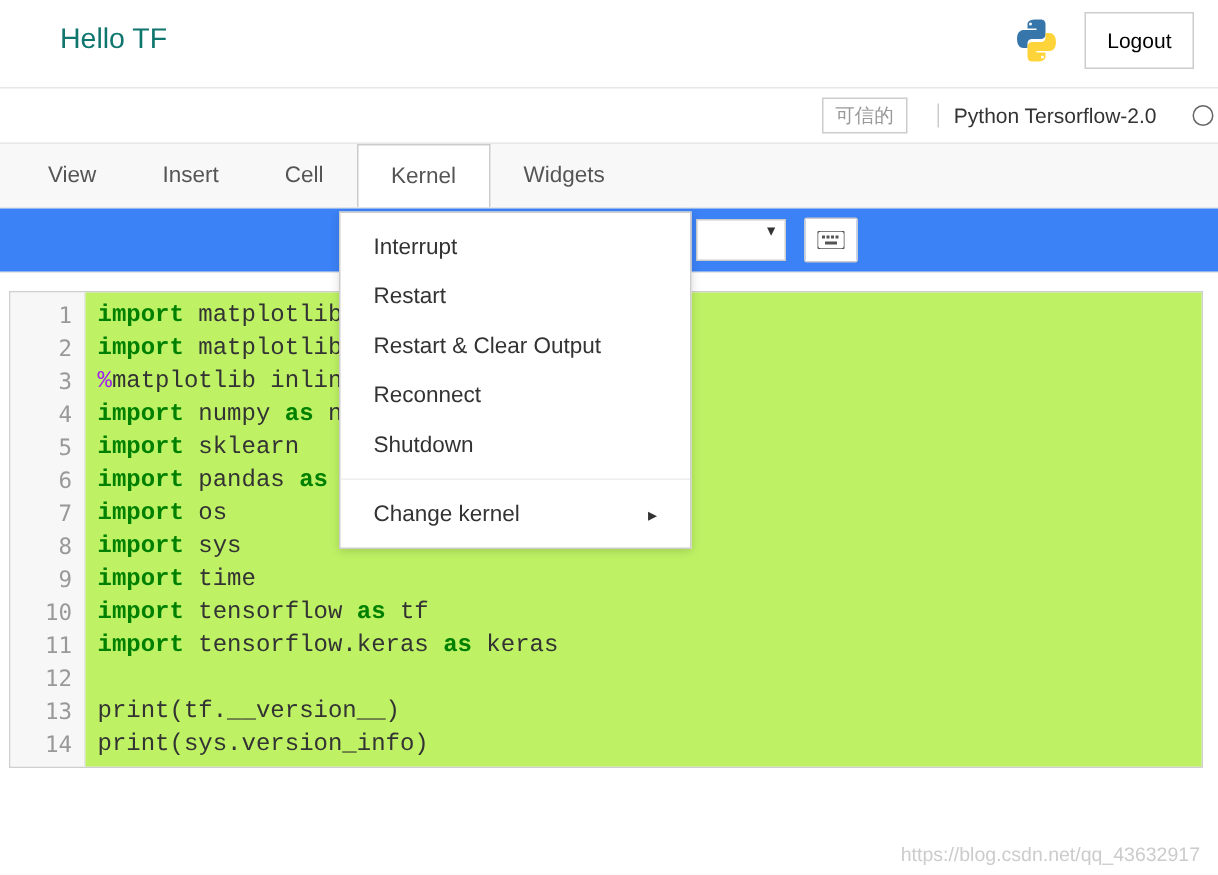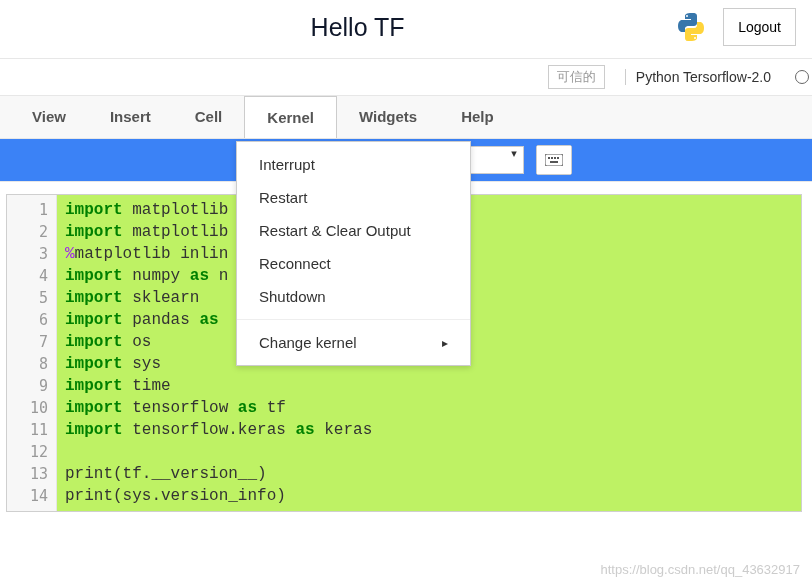--- a/index.html
+++ b/index.html
@@ -1,35 +1,35 @@
 <!DOCTYPE html>
 <html><head>
 <meta charset="utf-8">
 <style>
   * { box-sizing: border-box; margin: 0; padding: 0; }
   body { font-family: "Helvetica Neue", Helvetica, Arial, sans-serif; font-size: 14px; color: #333; background: #fff; width: 812px; height: 583px; overflow: hidden; position: relative; }
   .header { display: flex; align-items: center; padding: 8px 16px 12px 40px; border-bottom: 1px solid #e7e7e7; }
-  .title { font-size: 25px; color: #0f172a; flex: 1; text-align: center; }
+  .title { font-size: 19px; color: #0f766e; flex: 1; }
   .python-logo { width: 32px; height: 32px; margin-right: 16px; }
   .logout-btn { border: 1px solid #ccc; background: #fff; padding: 10px 14px; font-size: 14px; cursor: pointer; }
   .kernel-row { display: flex; justify-content: flex-end; align-items: center; padding: 6px 3px; gap: 20px; }
   .trusted { border: 1px solid #ccc; padding: 2px 8px; font-size: 13px; color: #999; }
   .kernel-name { font-size: 14px; color: #333; border-left: 1px solid #ccc; padding-left: 10px; }
   .kernel-idle { width: 14px; height: 14px; border: 1.5px solid #666; border-radius: 50%; display: inline-block; margin-left: 4px; }
   .menubar { display: flex; padding: 0 0 0 10px; border-top: 1px solid #e7e7e7; border-bottom: 1px solid #e7e7e7; background: #f8f8f8; }
-  .menu-item { padding: 12px 22px; font-size: 15px; color: #555; cursor: pointer; font-weight: bold; }
+  .menu-item { padding: 12px 22px; font-size: 15px; color: #555; cursor: pointer; }
   .menu-item.open { background: #fff; border: 1px solid #ccc; border-bottom: none; position: relative; z-index: 20; }
   .toolbar { display: flex; align-items: center; padding: 6px 2px; gap: 4px; border-bottom: 1px solid #e7e7e7; background: #3b82f6; justify-content: center; }
   .tb-group { display: flex; border: 1px solid #ccc; border-radius: 2px; margin: 0 4px; }
   .tb-btn { background: #fff; border: none; border-right: 1px solid #ccc; padding: 4px 8px; cursor: pointer; min-width: 30px; height: 28px; display: flex; align-items: center; justify-content: center; }
   .tb-btn:last-child { border-right: none; }
   .tb-run { display: flex; align-items: center; gap: 4px; }
   .tb-select { height: 28px; border: 1px solid #ccc; background: #fff; padding: 0 20px 0 8px; margin: 0 4px; cursor: pointer; position: relative; }
   .tb-select::after { content: "▾"; position: absolute; right: 6px; font-size: 11px; }
-  .dropdown { position: absolute; top: 141px; left: 236px; width: 235px; background: #fff; border: 1px solid #ccc; box-shadow: 0 2px 6px rgba(0,0,0,0.15); z-index: 10; padding: 6px 0; }
+  .dropdown { position: absolute; top: 141px; left: 226px; width: 235px; background: #fff; border: 1px solid #ccc; box-shadow: 0 2px 6px rgba(0,0,0,0.15); z-index: 10; padding: 6px 0; }
   .dropdown-item { padding: 8px 22px; font-size: 15px; cursor: pointer; display: flex; justify-content: space-between; align-items: center; }
   .dropdown-sep { border-top: 1px solid #eee; margin: 6px 0; }
   .arrow-right::after { content: "▸"; font-size: 12px; }
   .notebook { padding: 12px 10px 0 6px; }
   .cell { border: 1px solid #cfcfcf; display: flex; background: #f7f7f7; }
   .gutter { width: 50px; text-align: right; padding: 4px 8px 4px 0; color: #999; font-family: monospace; font-size: 15px; line-height: 22px; background: #f7f7f7; border-right: 1px solid #e5e5e5; }
   .code { flex: 1; background: #bef264; font-family: "Courier New", monospace; font-size: 16px; line-height: 22px; padding: 4px 8px; white-space: pre; }
   .kw { color: #008000; font-weight: bold; }
   .mg { color: #A020F0; }
   .watermark { position: absolute; bottom: 6px; right: 12px; color: #ccc; font-size: 13px; }
@@ -54,21 +54,20 @@
   <span class="kernel-name">Python Tersorflow-2.0</span>
   <span class="kernel-idle"></span>
 </div>
 
 <div class="menubar" id="menubar">
     <div class="menu-item">View</div>
     <div class="menu-item">Insert</div>
     <div class="menu-item">Cell</div>
     <div class="menu-item open">Kernel</div>
     <div class="menu-item">Widgets</div>
-    <div class="menu-item">Help</div>
   </div>
 
 <div class="toolbar">
   <div class="tb-group">
     <button class="tb-btn">
         <svg width="14" height="14" viewBox="0 0 14 14">
           <rect x="3" y="1" width="8" height="10" fill="none" stroke="#555"></rect>
           <rect x="1" y="3" width="8" height="10" fill="#fff" stroke="#555"></rect>
         </svg>
       </button>

